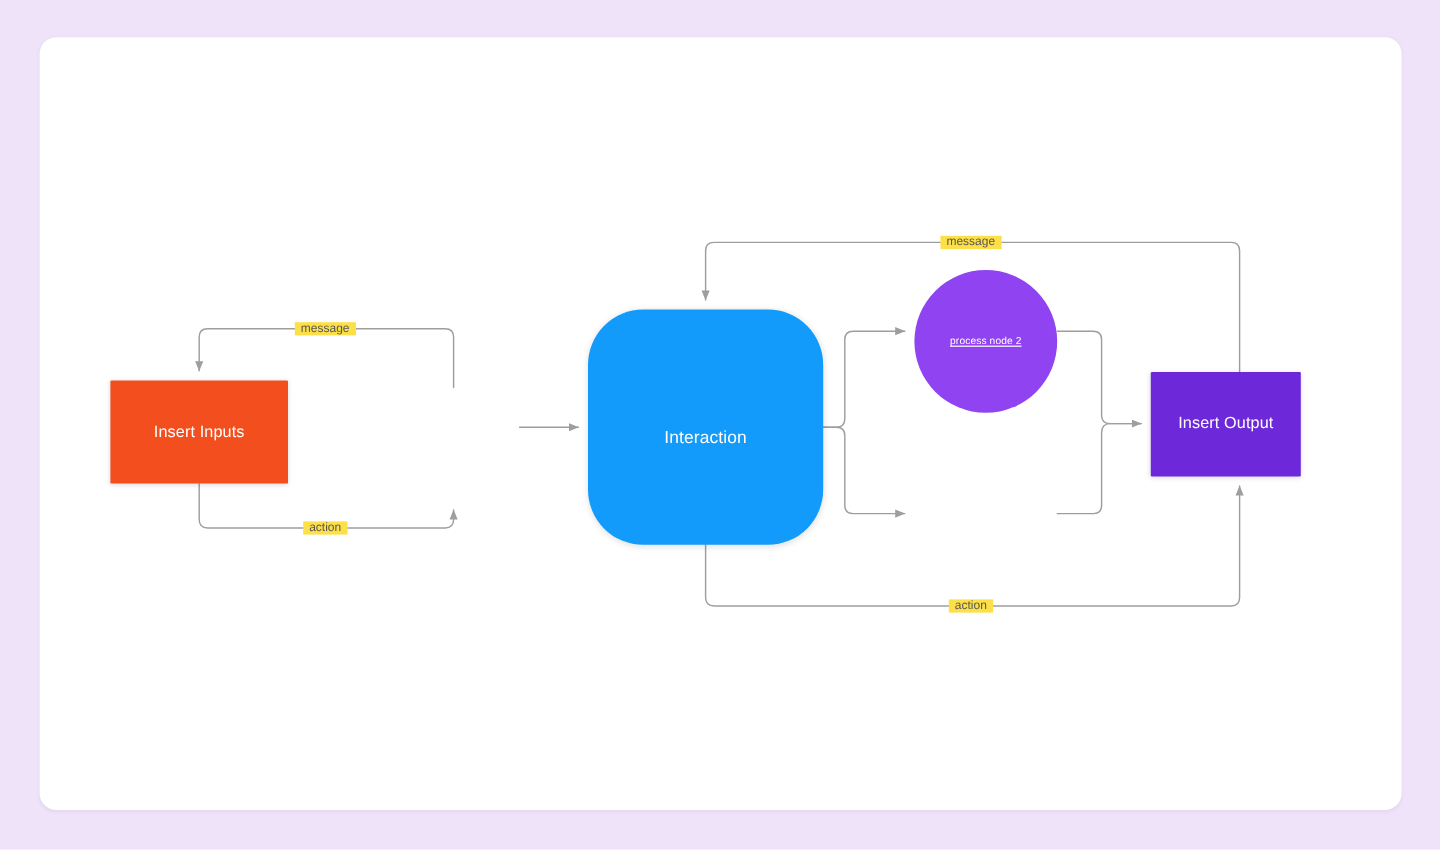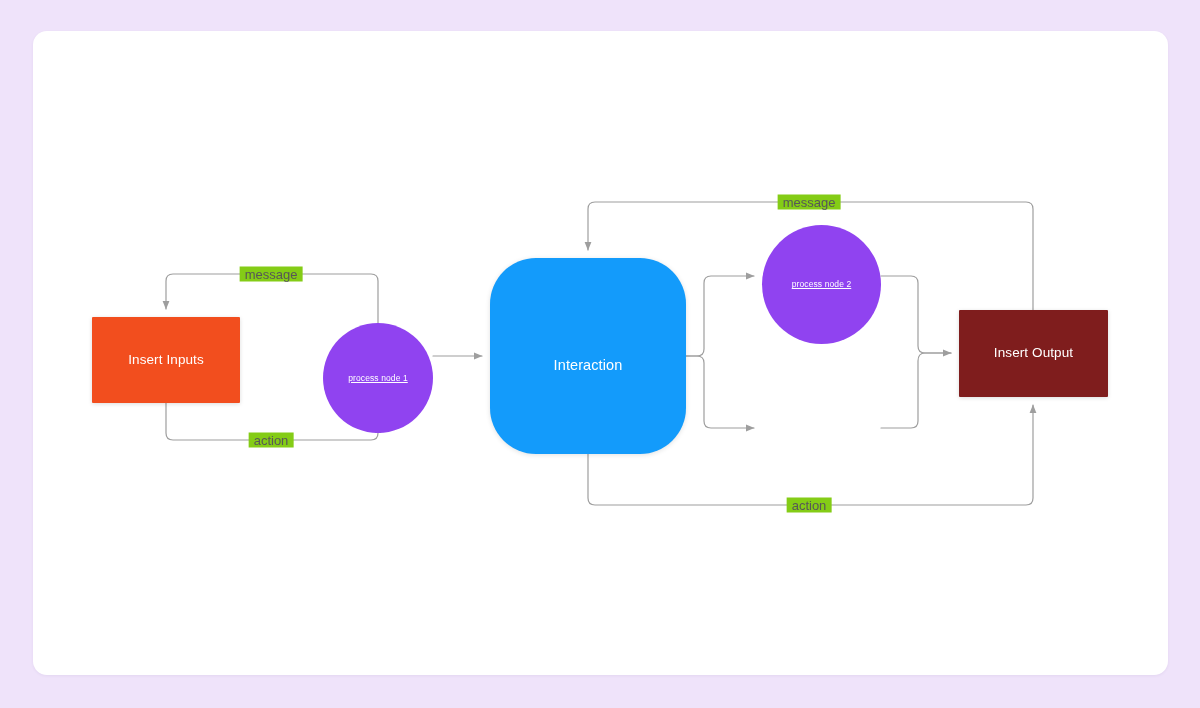--- a/index.html
+++ b/index.html
@@ -63,23 +63,23 @@
     width: 148px;
     height: 86px;
     background: #f24e1e;
     border-radius: 1px;
   }
   #node-insert-inputs .node-label { font-size: 13.5px; }
   
   #node-insert-output {
     left: 926px;
     top: 279px;
-    width: 149px;
+    width: 125px;
     height: 87px;
-    background: #7f1d1d;
+    background: #6d28d9;
     border-radius: 1px;
   }
   #node-insert-output .node-label { font-size: 13.5px; }
   
   #node-interaction {
     left: 457px;
     top: 227px;
     width: 196px;
     height: 196px;
     background: #139bfb;
@@ -107,23 +107,23 @@
   #node-process-3 {
     left: 729px;
     top: 346px;
     width: 119px;
     height: 119px;
   }
   .node-circle .node-label { font-size: 8.5px; text-decoration: underline; }
   
   .edge-label {
     position: absolute;
-    font-size: 13px;
+    font-size: 10px;
     color: #575757;
-    background: #84cc16;
+    background: #fde047;
     padding: 0 5px;
     white-space: nowrap;
     transform: translate(-50%, -50%);
     user-select: none;
   }
   #label-message-left { left: 238px; top: 243px; }
   #label-action-left  { left: 238px; top: 409px; }
   #label-message-right { left: 776px; top: 171px; }
   #label-action-right  { left: 776px; top: 474px; }
 </style>
@@ -158,23 +158,20 @@
         <path d="M 1000,279 L 1000,178 Q 1000,171 993,171 L 562,171 Q 555,171 555,178 L 555,219" marker-end="url(#arrowhead)"></path>
 
         <path d="M 555,423 L 555,467 Q 555,474 562,474 L 993,474 Q 1000,474 1000,467 L 1000,374" marker-end="url(#arrowhead)"></path>
       </g>
     </svg>
 
     <div class="node node-rect" id="node-insert-inputs">
       <span class="node-label">Insert Inputs</span>
     </div>
 
-    <div class="node node-circle" id="node-process-1">
-      <span class="node-label">process node 1</span>
-    </div>
 
     <div class="node node-rect" id="node-interaction">
       <span class="node-label">Interaction</span>
     </div>
 
     <div class="node node-circle" id="node-process-2">
       <span class="node-label">process node 2</span>
     </div>
 
 

